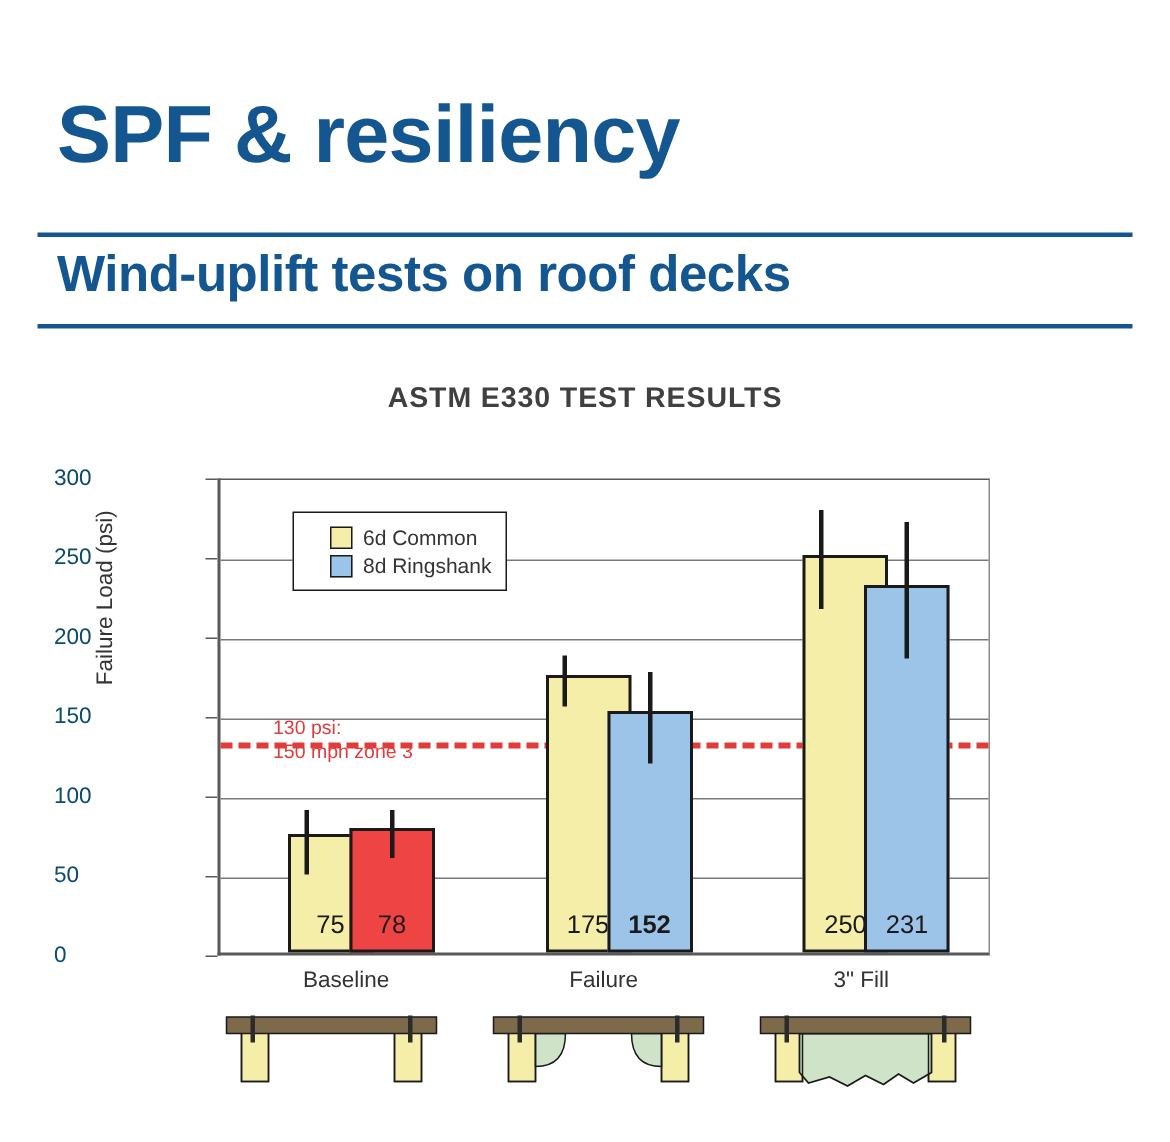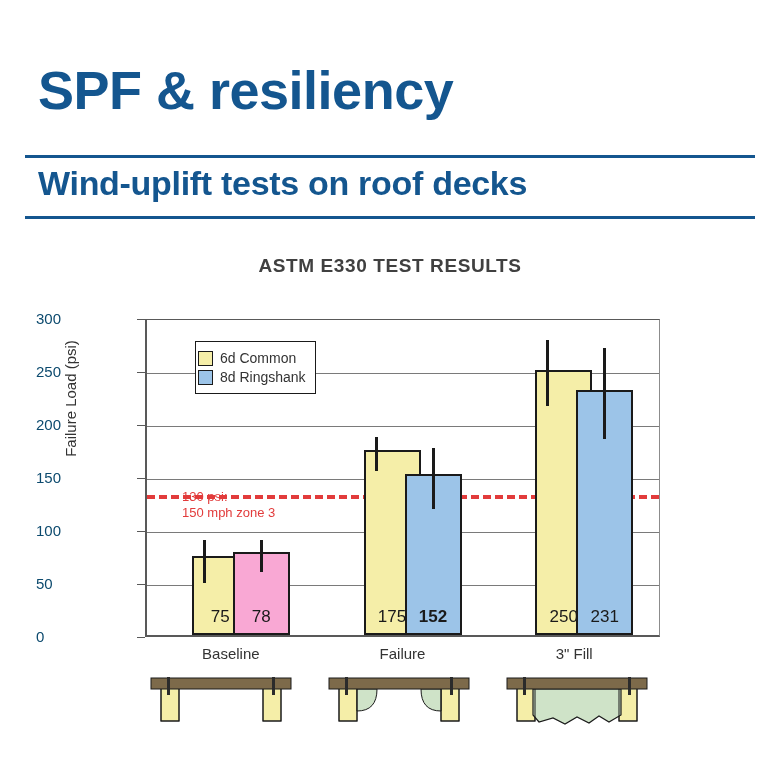--- a/index.html
+++ b/index.html
@@ -79,28 +79,27 @@
   }
 
   
   #threshold-line{
     position:absolute;left:0;width:100%;height:0;
     border-top:4px dashed #e23b3b;
   }
   #threshold-label{
     position:absolute;font-size:13px;color:#e23b3b;line-height:1.25;
     white-space:nowrap;
-    margin-top:12px;
   }
 
   
   #legend{
     position:absolute;left:48px;top:21px;
     background:#ffffff;border:1px solid #1a1a1a;
-    padding:5px 9px 5px 2px;
+    padding:5px 9px 5px 24px;
   }
   .legend-row{display:flex;align-items:center;margin:3px 0;}
   .legend-swatch{
     width:13px;height:13px;border:1px solid #1a1a1a;margin-right:7px;
     flex:0 0 auto;
   }
   .legend-label{font-size:14px;color:#333333;white-space:nowrap;}
 
   
   .xcat-label{
@@ -152,21 +151,21 @@
       <div class="gridline" style="top: 212px;"></div>
       <div class="gridline" style="top: 159px;"></div>
       <div class="gridline" style="top: 106px;"></div>
       <div class="gridline" style="top: 53px;"></div>
     </div>
   <div id="bars-layer">
       <div class="bar series-a" style="left: 28.8333px; width: 57px; height: 79.5px; background: rgb(245, 238, 168); z-index: 2;">
         <div class="bar-value">75</div>
       </div>
       <div class="errorbar" style="left: 55.8333px; top: 220.48px; height: 42.4px; z-index: 3;"></div>
-      <div class="bar series-b" style="left: 85.8333px; width: 57px; height: 82.68px; background: #f9a8d4; z-index: 2;">
+      <div class="bar series-b" style="left: 85.8333px; width: 57px; height: 82.68px; background: #ef4444; z-index: 2;">
         <div class="bar-value">78</div>
       </div>
       <div class="errorbar" style="left: 112.833px; top: 220.48px; height: 31.8px; z-index: 3;"></div>
       <div class="bar series-a" style="left: 200.5px; width: 57px; height: 185.5px; background: rgb(245, 238, 168); z-index: 2;">
         <div class="bar-value">175</div>
       </div>
       <div class="errorbar" style="left: 227.5px; top: 116.6px; height: 33.92px; z-index: 3;"></div>
       <div class="bar series-b" style="left: 257.5px; width: 57px; height: 161.12px; background: rgb(156, 196, 232); z-index: 2; font-weight: bold;">
         <div class="bar-value">152</div>
       </div>

